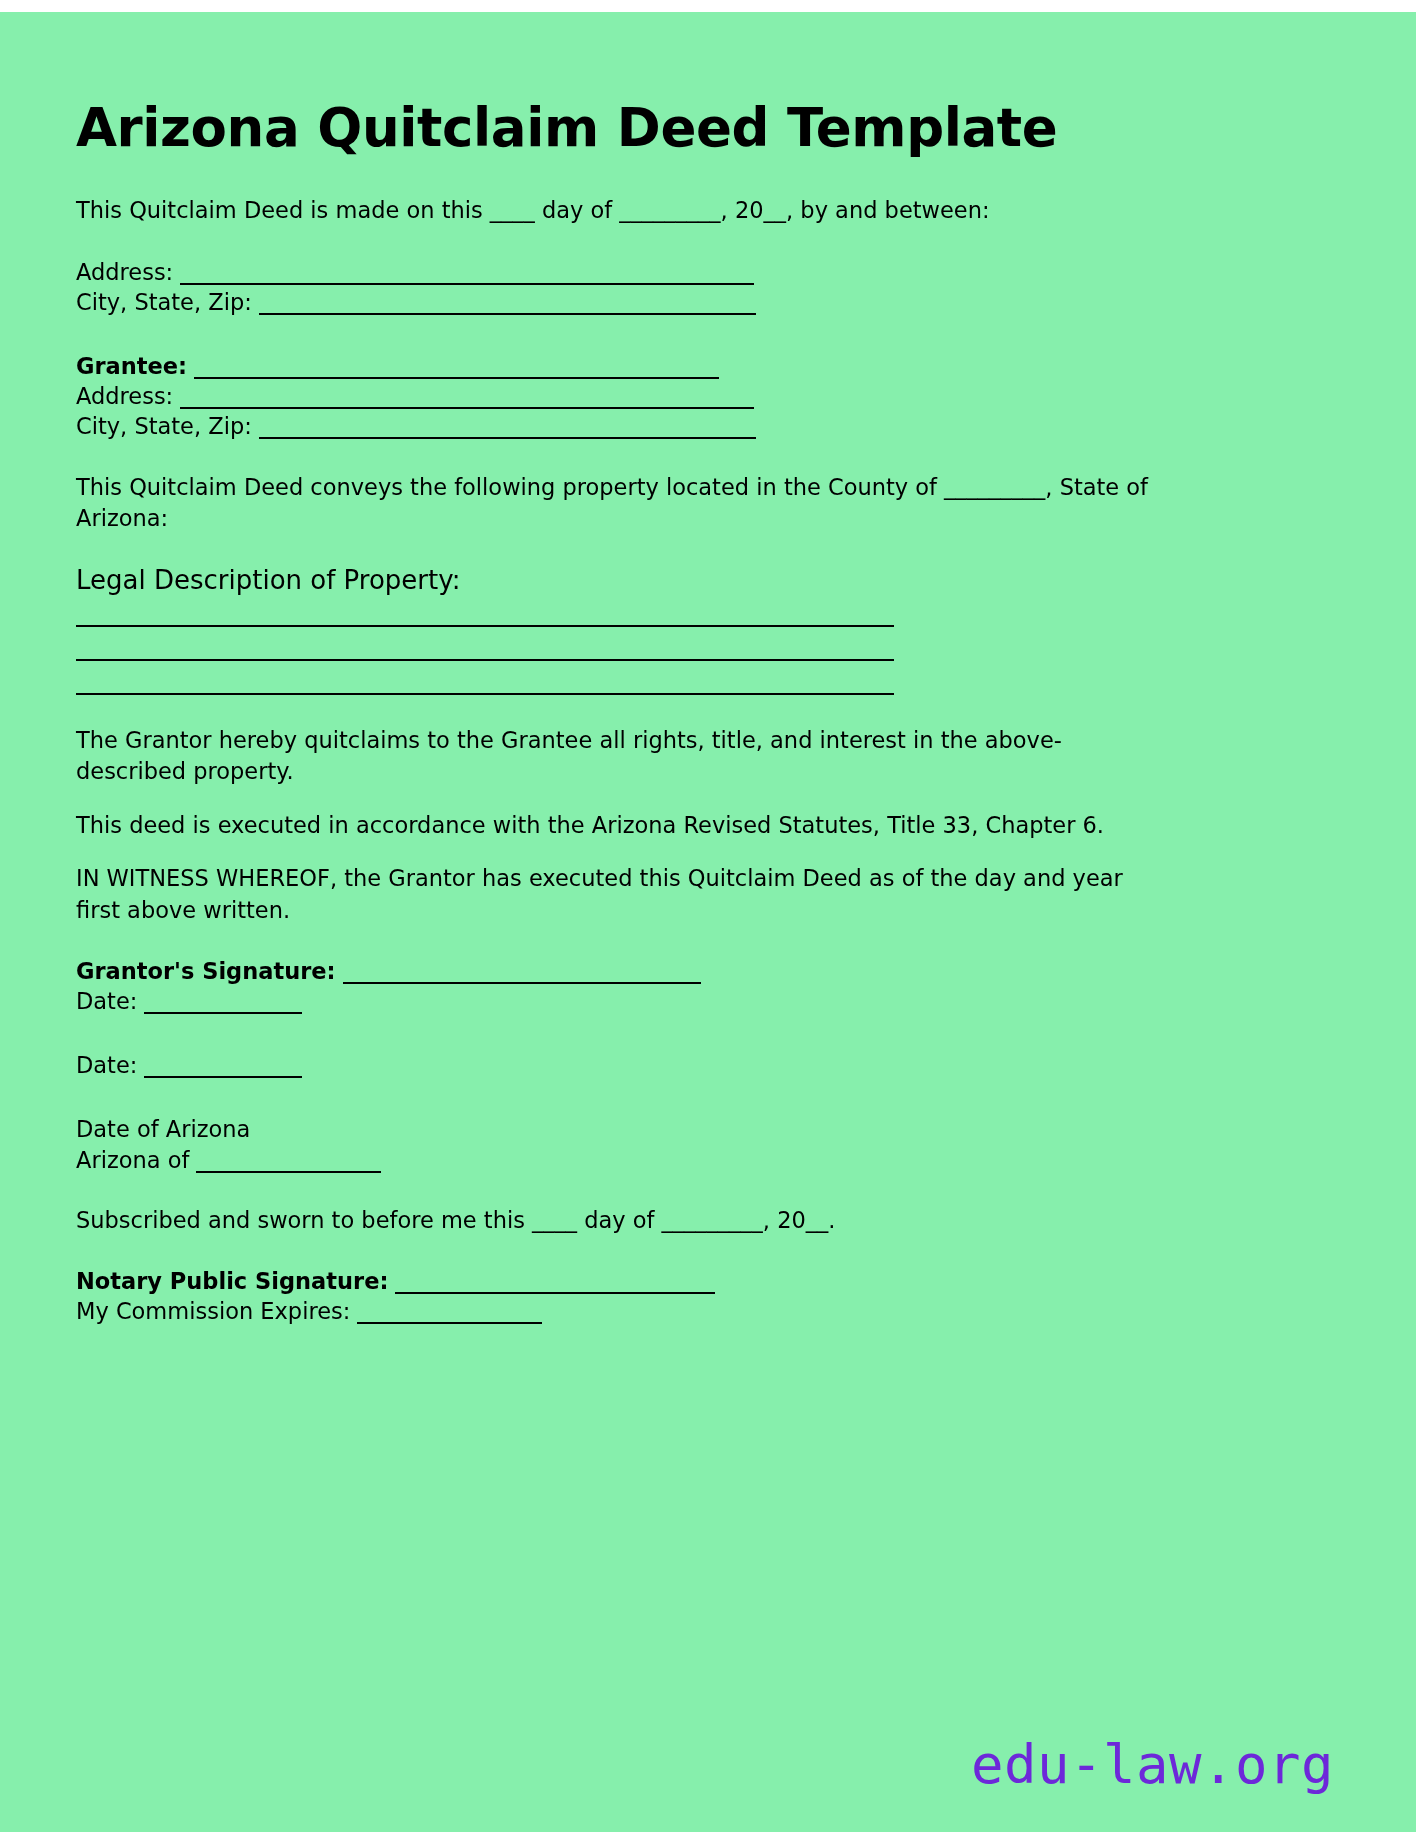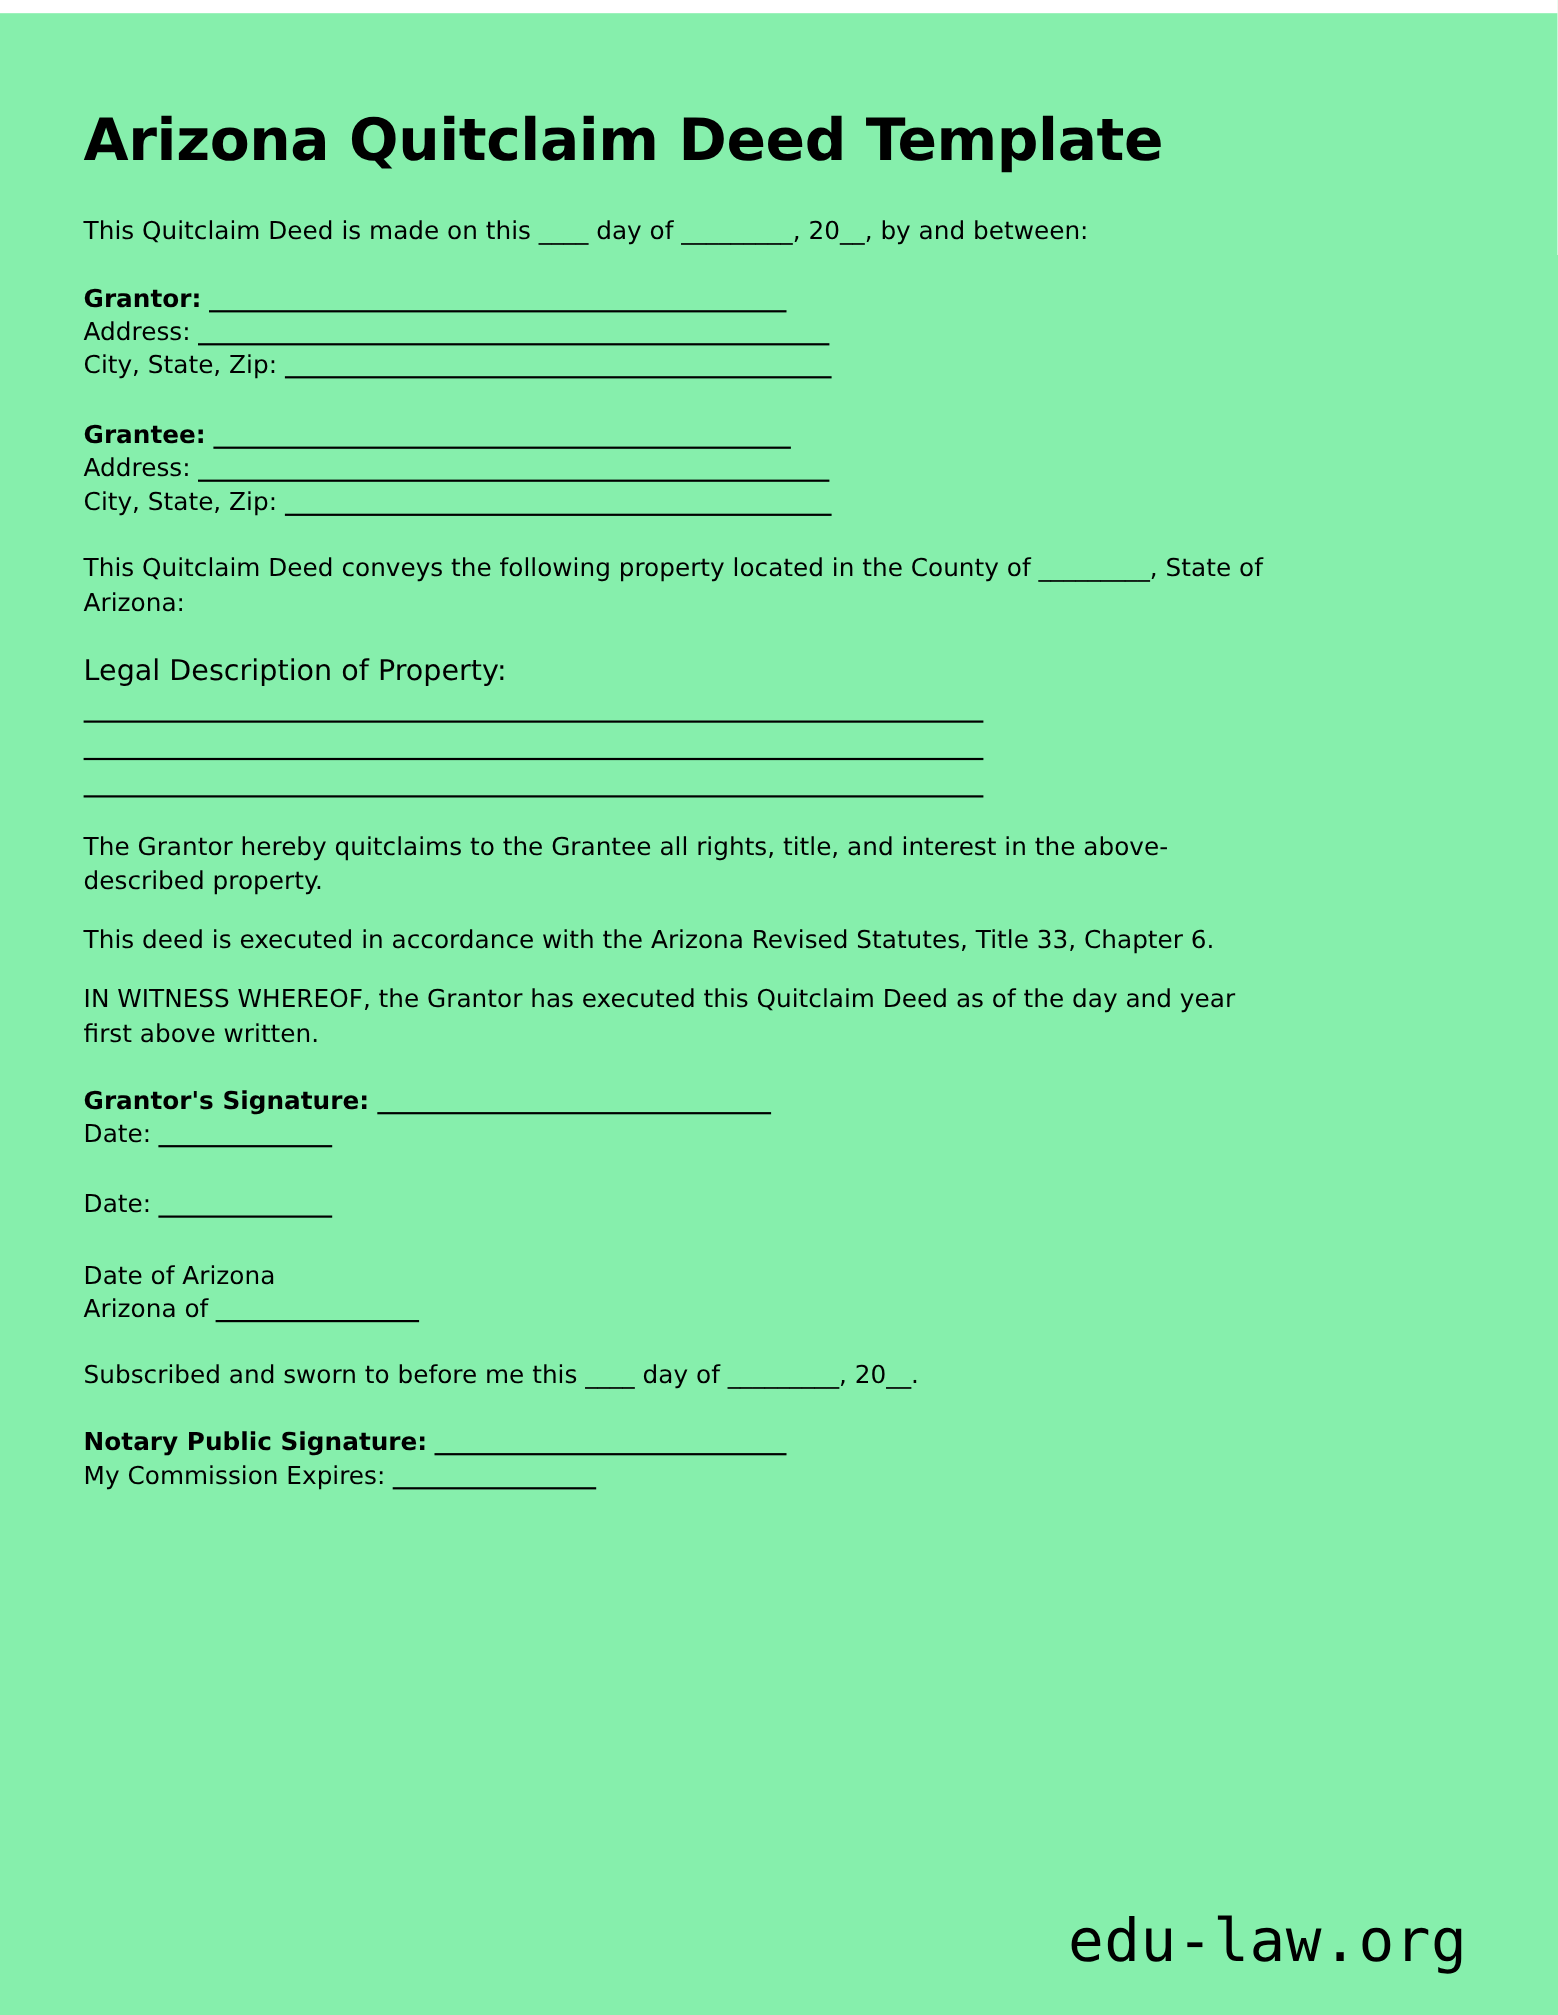--- a/index.html
+++ b/index.html
@@ -83,41 +83,38 @@
   }
   .legal-lines .long-line:last-child { margin-bottom: 0; }
 
   .footer {
     position: absolute;
     right: 82px;
     bottom: 36px;
     font-family: "DejaVu Sans Mono", monospace;
     font-size: 54px;
     letter-spacing: 0.5px;
-    color: #000000;
+    color: #6d28d9;
     white-space: nowrap;
   }
 </style>
 </head>
 <body>
 
 <div class="page">
 
   <h1 class="doc-title">Arizona Quitclaim Deed Template</h1>
 
   <div class="spacer-lg"></div>
 
   <p class="para">This Quitclaim Deed is made on this ____ day of _________, 20__, by and between:</p>
 
   <div class="spacer-md"></div>
 
   <div>
-    <div class="field-row">
-      <span class="lbl-bold">Grantor:</span><span class="rule rule-w1"></span>
-    </div>
     <div class="field-row">
       <span class="lbl">Address:</span><span class="rule rule-w2"></span>
     </div>
     <div class="field-row">
       <span class="lbl">City, State, Zip:</span><span class="rule rule-w3"></span>
     </div>
   </div>
 
   <div class="block-gap"></div>
 

